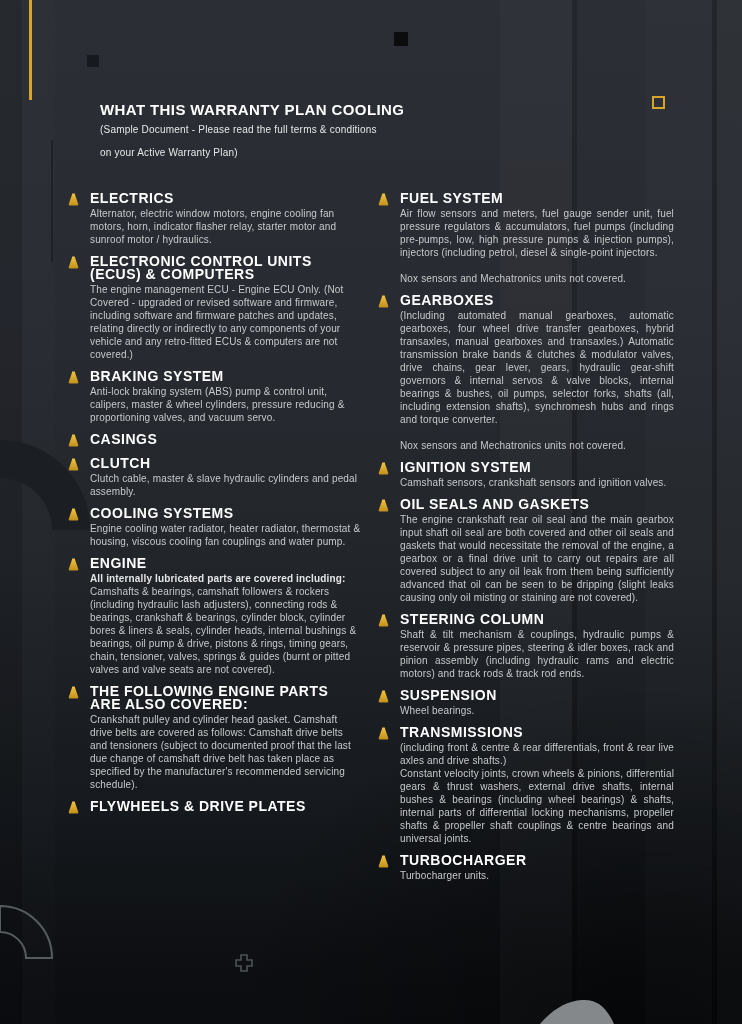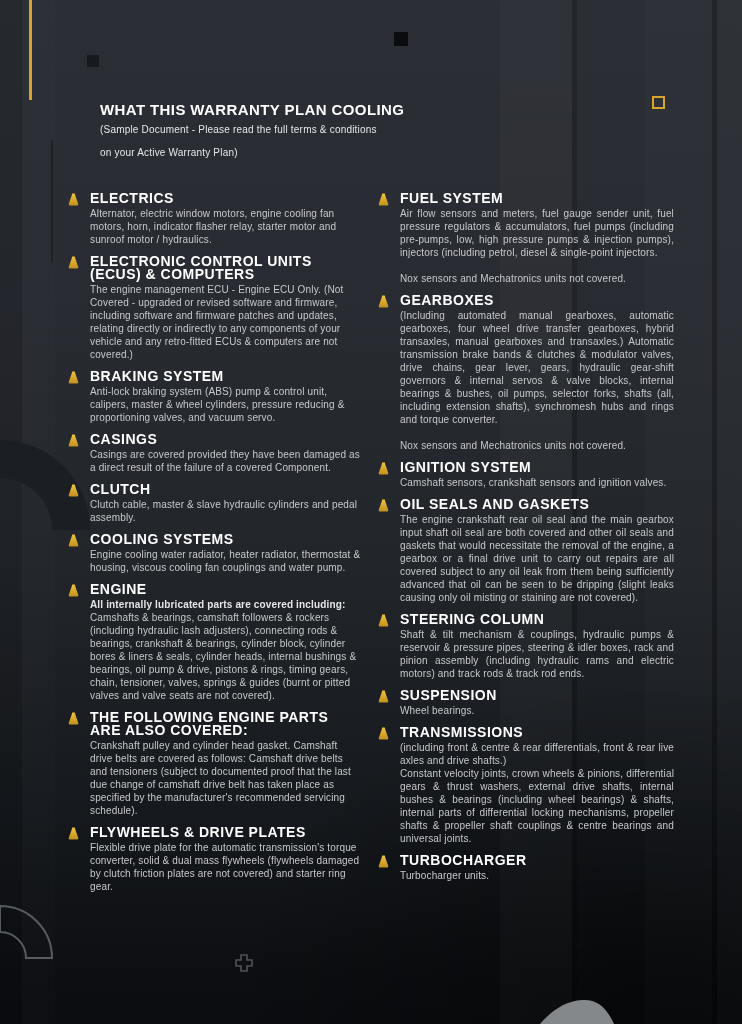--- a/index.html
+++ b/index.html
@@ -165,21 +165,20 @@
             <linearGradient id="gold" x1="0" y1="0" x2="0" y2="1">
               <stop offset="0" stop-color="#f2c43e"></stop>
               <stop offset="1" stop-color="#c08f1c"></stop>
             </linearGradient>
           </defs>
           <path d="M4.2,0.4 h2.6 l0.5,2.0 2.9,8.4 c0.3,0.9 -0.3,1.8 -1.2,1.8 h-7.0 c-0.9,0 -1.5,-0.9 -1.2,-1.8 l2.9,-8.4 Z" fill="url(#gold)"></path>
         </svg>
       </span>
       <div class="item-content">
         <h3 class="item-title">CASINGS</h3>
-        <p class="item-body"><span class="item-text">Casings are covered provided they have been damaged as a direct result of the failure of a covered Component.</span></p>
       </div>
     </div>
 
     <div class="item">
       <span class="bullet">
         <svg width="11" height="13" viewBox="0 0 11 13">
           <defs>
             <linearGradient id="gold" x1="0" y1="0" x2="0" y2="1">
               <stop offset="0" stop-color="#f2c43e"></stop>
               <stop offset="1" stop-color="#c08f1c"></stop>
@@ -255,21 +254,20 @@
             <linearGradient id="gold" x1="0" y1="0" x2="0" y2="1">
               <stop offset="0" stop-color="#f2c43e"></stop>
               <stop offset="1" stop-color="#c08f1c"></stop>
             </linearGradient>
           </defs>
           <path d="M4.2,0.4 h2.6 l0.5,2.0 2.9,8.4 c0.3,0.9 -0.3,1.8 -1.2,1.8 h-7.0 c-0.9,0 -1.5,-0.9 -1.2,-1.8 l2.9,-8.4 Z" fill="url(#gold)"></path>
         </svg>
       </span>
       <div class="item-content">
         <h3 class="item-title">FLYWHEELS &amp; DRIVE PLATES</h3>
-        <p class="item-body"><span class="item-text">Flexible drive plate for the automatic transmission's torque converter, solid &amp; dual mass flywheels (flywheels damaged by clutch friction plates are not covered) and starter ring gear.</span></p>
       </div>
     </div>
   </div>
   <div class="col right">
     <div class="item">
       <span class="bullet">
         <svg width="11" height="13" viewBox="0 0 11 13">
           <defs>
             <linearGradient id="gold" x1="0" y1="0" x2="0" y2="1">
               <stop offset="0" stop-color="#f2c43e"></stop>

